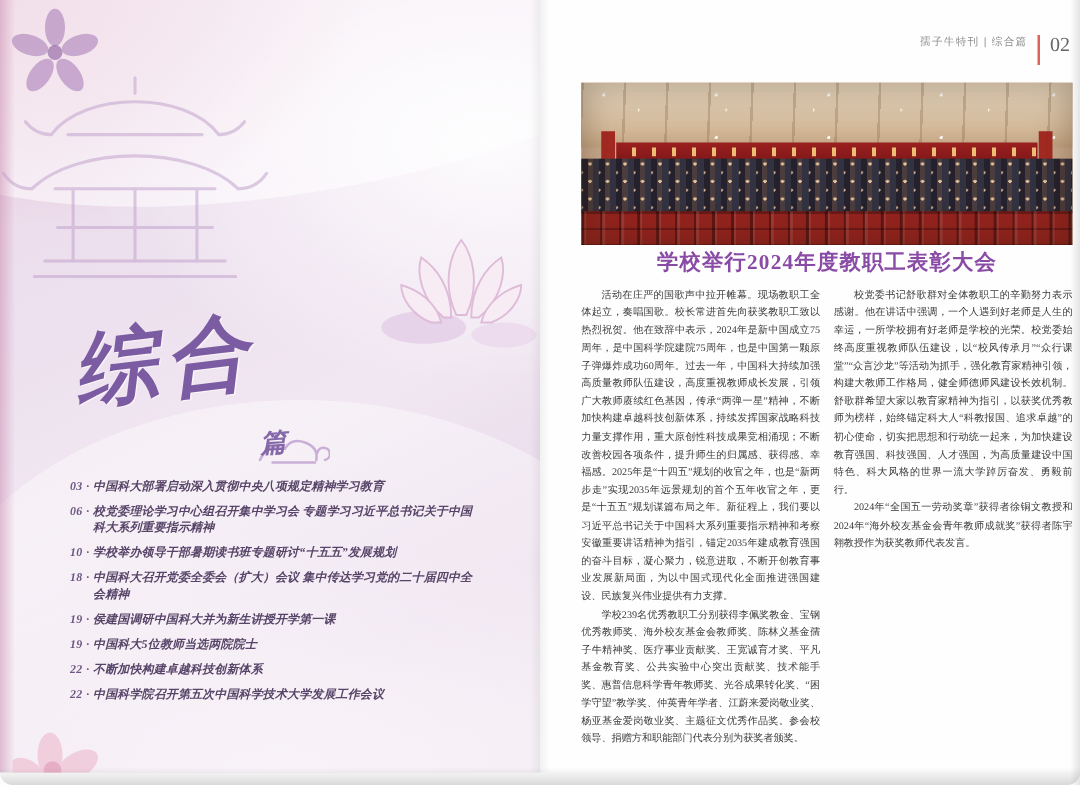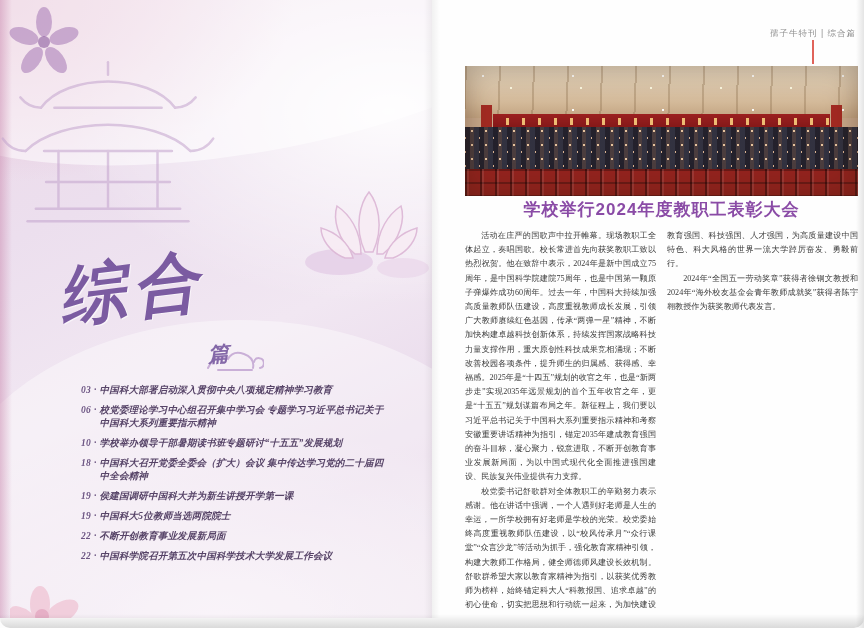--- a/index.html
+++ b/index.html
@@ -43,29 +43,29 @@
   .calligraphy-sub{
     position:absolute;left:208px;top:340px;
     font-family:"DejaVu Serif","Liberation Serif",serif;
     font-size:21px;font-weight:bold;font-style:italic;color:#8468a8;
     transform:rotate(-4deg);
   }
   .toc{position:absolute;left:56px;top:384px;width:330px;}
   .toc-item{
     display:flex;align-items:flex-start;margin-bottom:7px;
     font-size:9.5px;line-height:13px;font-style:italic;font-weight:bold;
-    color:#574468;letter-spacing:.2px;margin-left:25px;
+    color:#574468;letter-spacing:.2px;
   }
   .toc-num{color:#6d5684;flex:0 0 auto;}
   .toc-sep{margin:0 3px;color:#6d5684;flex:0 0 auto;}
   .toc-text{flex:1 1 auto;font-style:italic;}
 
   
   .right-page{position:absolute;left:432px;top:0;width:432px;height:618px;background:#fefefe;}
-  .page-header{position:absolute;top:28px;right:8px;display:flex;align-items:center;flex-direction:column;}
+  .page-header{position:absolute;top:28px;right:8px;display:flex;}
   .header-title{font-family:"Liberation Sans","DejaVu Sans",sans-serif;
     font-size:8.5px;color:#8d8d8d;letter-spacing:1px;}
   .header-bar{width:2px;height:24px;background:#e0635a;margin:0 8px;}
   .header-page{font-family:Liberation Serif, serif;
     font-size:16px;color:#666;}
 
   .photo{position:absolute;left:33px;top:66px;width:393px;height:130px;
     background:#c8a98c;overflow:hidden;}
   .ph-ceiling{position:absolute;left:0;top:0;width:100%;height:40%;
     background:
@@ -90,21 +90,21 @@
     background-size:14px 14px,14px 14px,auto;}
   .ph-chairs{position:absolute;left:0;bottom:0;width:100%;height:21%;
     background-color:#93231e;
     background-image:
       repeating-linear-gradient(90deg, rgba(0,0,0,.38) 0 2px, rgba(255,255,255,.10) 2px 4px, transparent 4px 15px),
       repeating-linear-gradient(180deg, rgba(0,0,0,.28) 0 2px, transparent 2px 13px);}
   .photo::after{content:"";position:absolute;inset:0;box-shadow:inset 0 0 30px rgba(55,28,10,.38);}
 
   .article-title{
     position:absolute;left:33px;top:198px;width:393px;margin:0;
-    text-align:center;font-family:Liberation Sans, sans-serif;
+    text-align:center;font-family:Liberation Serif, serif;
     font-size:17px;font-weight:bold;color:#8a4ba6;letter-spacing:1px;
   }
   .article-body{
     position:absolute;left:33px;top:229px;width:393px;height:388px;
     column-count:2;column-gap:11px;column-fill:auto;
     font-size:8.1px;line-height:14.2px;color:#3a3a3a;
     text-align:justify;overflow:hidden;
   }
   .article-body p{margin:0;text-indent:2em;}
 
@@ -216,21 +216,21 @@
           <span class="toc-text">侯建国调研中国科大并为新生讲授开学第一课</span>
       </div>
       <div class="toc-item">
         <span class="toc-num">19</span>
           <span class="toc-sep">·</span>
           <span class="toc-text">中国科大5位教师当选两院院士</span>
       </div>
       <div class="toc-item">
         <span class="toc-num">22</span>
           <span class="toc-sep">·</span>
-          <span class="toc-text">不断开创教育事业发展新局面</span>
+          <span class="toc-text">不断加快构建卓越科技创新体系</span>
       </div>
       <div class="toc-item">
         <span class="toc-num">22</span>
           <span class="toc-sep">·</span>
           <span class="toc-text">中国科学院召开第五次中国科学技术大学发展工作会议</span>
       </div>
     </div>
   </div>
 
   <div class="right-page">
@@ -246,20 +246,21 @@
       <div class="ph-pillar pl"></div>
       <div class="ph-pillar pr"></div>
       <div class="ph-crowd"></div>
       <div class="ph-chairs"></div>
     </div>
 
     <h1 class="article-title">学校举行2024年度教职工表彰大会</h1>
 
     <div class="article-body">
       <p>活动在庄严的国歌声中拉开帷幕。现场教职工全体起立，奏唱国歌。校长常进首先向获奖教职工致以热烈祝贺。他在致辞中表示，2024年是新中国成立75周年，是中国科学院建院75周年，也是中国第一颗原子弹爆炸成功60周年。过去一年，中国科大持续加强高质量教师队伍建设，高度重视教师成长发展，引领广大教师赓续红色基因，传承“两弹一星”精神，不断加快构建卓越科技创新体系，持续发挥国家战略科技力量支撑作用，重大原创性科技成果竞相涌现；不断改善校园各项条件，提升师生的归属感、获得感、幸福感。2025年是“十四五”规划的收官之年，也是“新两步走”实现2035年远景规划的首个五年收官之年，更是“十五五”规划谋篇布局之年。新征程上，我们要以习近平总书记关于中国科大系列重要指示精神和考察安徽重要讲话精神为指引，锚定2035年建成教育强国的奋斗目标，凝心聚力，锐意进取，不断开创教育事业发展新局面，为以中国式现代化全面推进强国建设、民族复兴伟业提供有力支撑。</p>
+      <p>学校239名优秀教职工分别获得李佩奖教金、宝钢优秀教师奖、海外校友基金会教师奖、陈林义基金孺子牛精神奖、医疗事业贡献奖、王宽诚育才奖、平凡基金教育奖、公共实验中心突出贡献奖、技术能手奖、惠普信息科学青年教师奖、光谷成果转化奖、“困学守望”教学奖、仲英青年学者、江蔚来爱岗敬业奖、杨亚基金爱岗敬业奖、主题征文优秀作品奖。参会校领导、捐赠方和职能部门代表分别为获奖者颁奖。</p>
       <p>校党委书记舒歌群对全体教职工的辛勤努力表示感谢。他在讲话中强调，一个人遇到好老师是人生的幸运，一所学校拥有好老师是学校的光荣。校党委始终高度重视教师队伍建设，以“校风传承月”“众行课堂”“众言沙龙”等活动为抓手，强化教育家精神引领，构建大教师工作格局，健全师德师风建设长效机制。舒歌群希望大家以教育家精神为指引，以获奖优秀教师为榜样，始终锚定科大人“科教报国、追求卓越”的初心使命，切实把思想和行动统一起来，为加快建设教育强国、科技强国、人才强国，为高质量建设中国特色、科大风格的世界一流大学踔厉奋发、勇毅前行。</p>
       <p>2024年“全国五一劳动奖章”获得者徐铜文教授和2024年“海外校友基金会青年教师成就奖”获得者陈宇翱教授作为获奖教师代表发言。</p>
 
     </div>
   </div>
 
   <div class="gutter"></div>
   <div class="right-shadow"></div>
   <div class="bottom-shadow"></div>
 </div>

